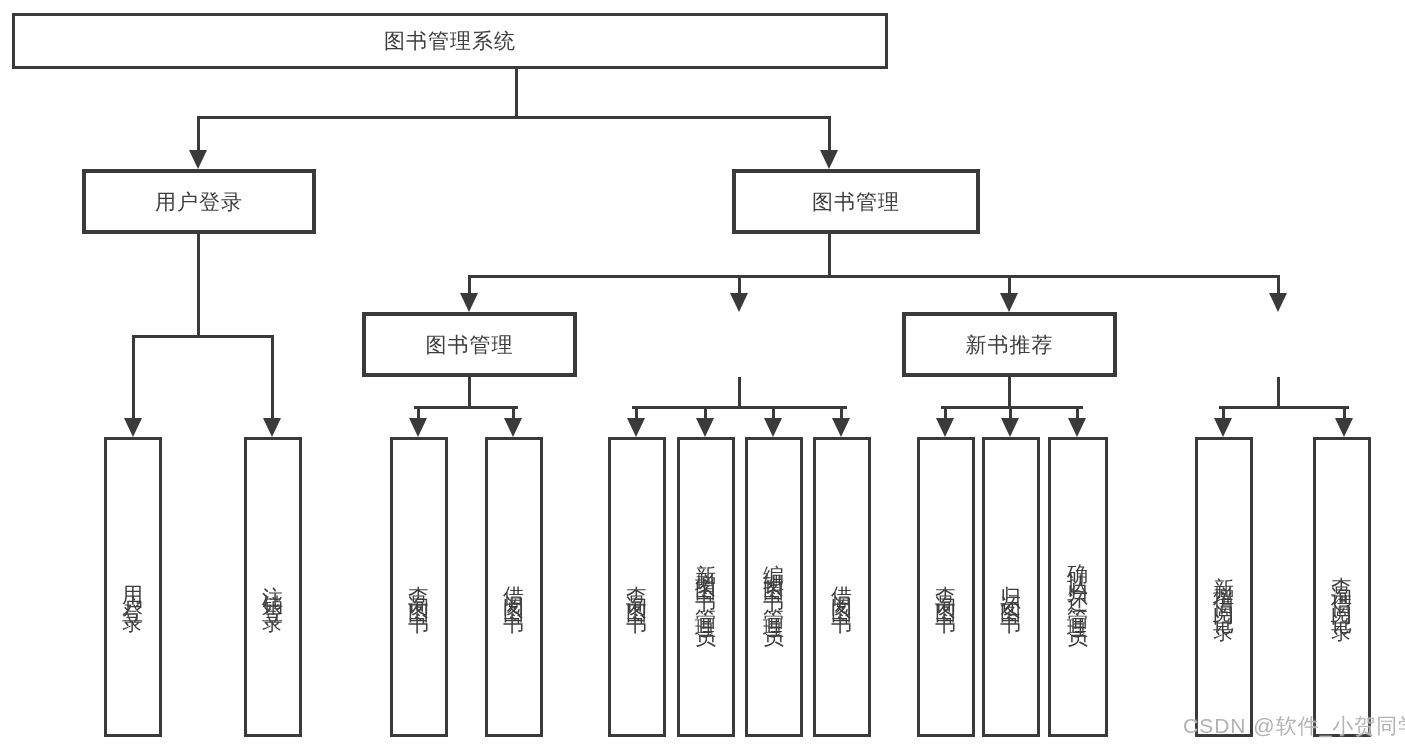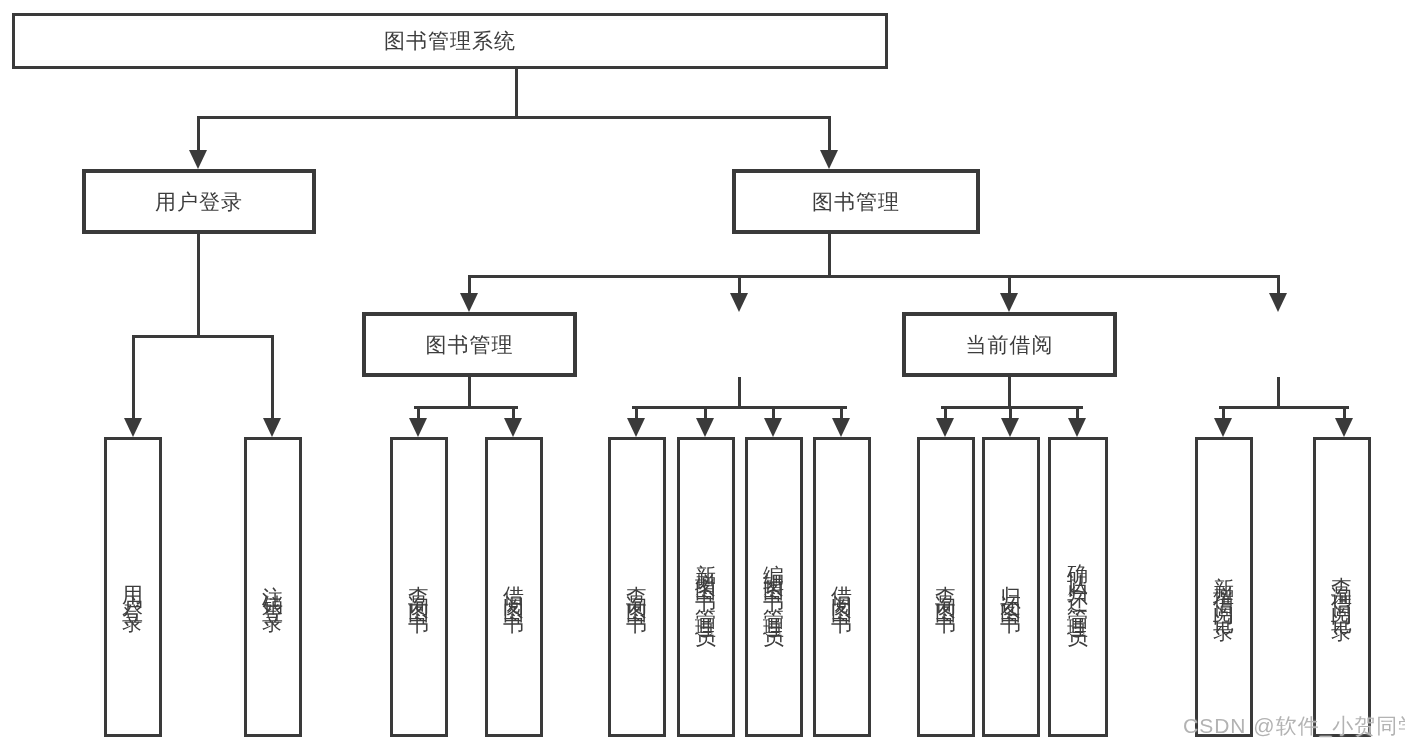--- a/index.html
+++ b/index.html
@@ -43,21 +43,21 @@
     <span class="hlabel">用户登录</span>
   </div>
   <div class="box" style="left:732px;top:169px;width:248px;height:65px;">
     <span class="hlabel">图书管理</span>
   </div>
 
   <div class="box" style="left:362px;top:312px;width:215px;height:65px;">
     <span class="hlabel">图书管理</span>
   </div>
   <div class="box" style="left:902px;top:312px;width:215px;height:65px;">
-    <span class="hlabel">当前借阅</span>
+    <span class="hlabel">新书推荐</span>
   </div>
 
   <div class="box leaf" style="left:104px;">
     <span class="vlabel">用户登录</span>
   </div>
   <div class="box leaf" style="left:244px;">
     <span class="vlabel">注销登录</span>
   </div>
   <div class="box leaf" style="left:390px;">
     <span class="vlabel">查询图书</span>

